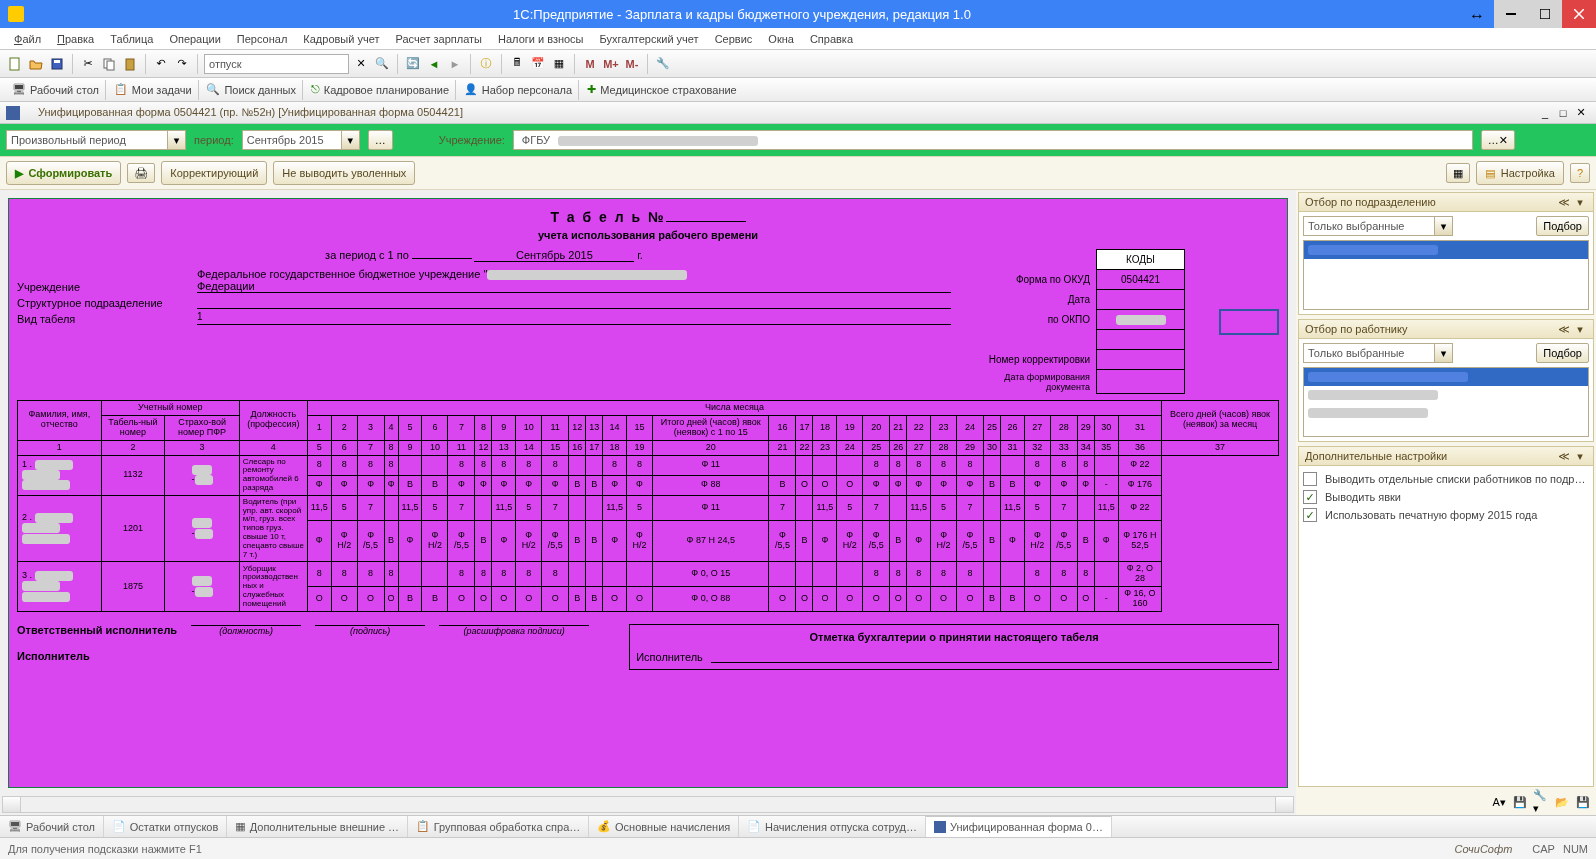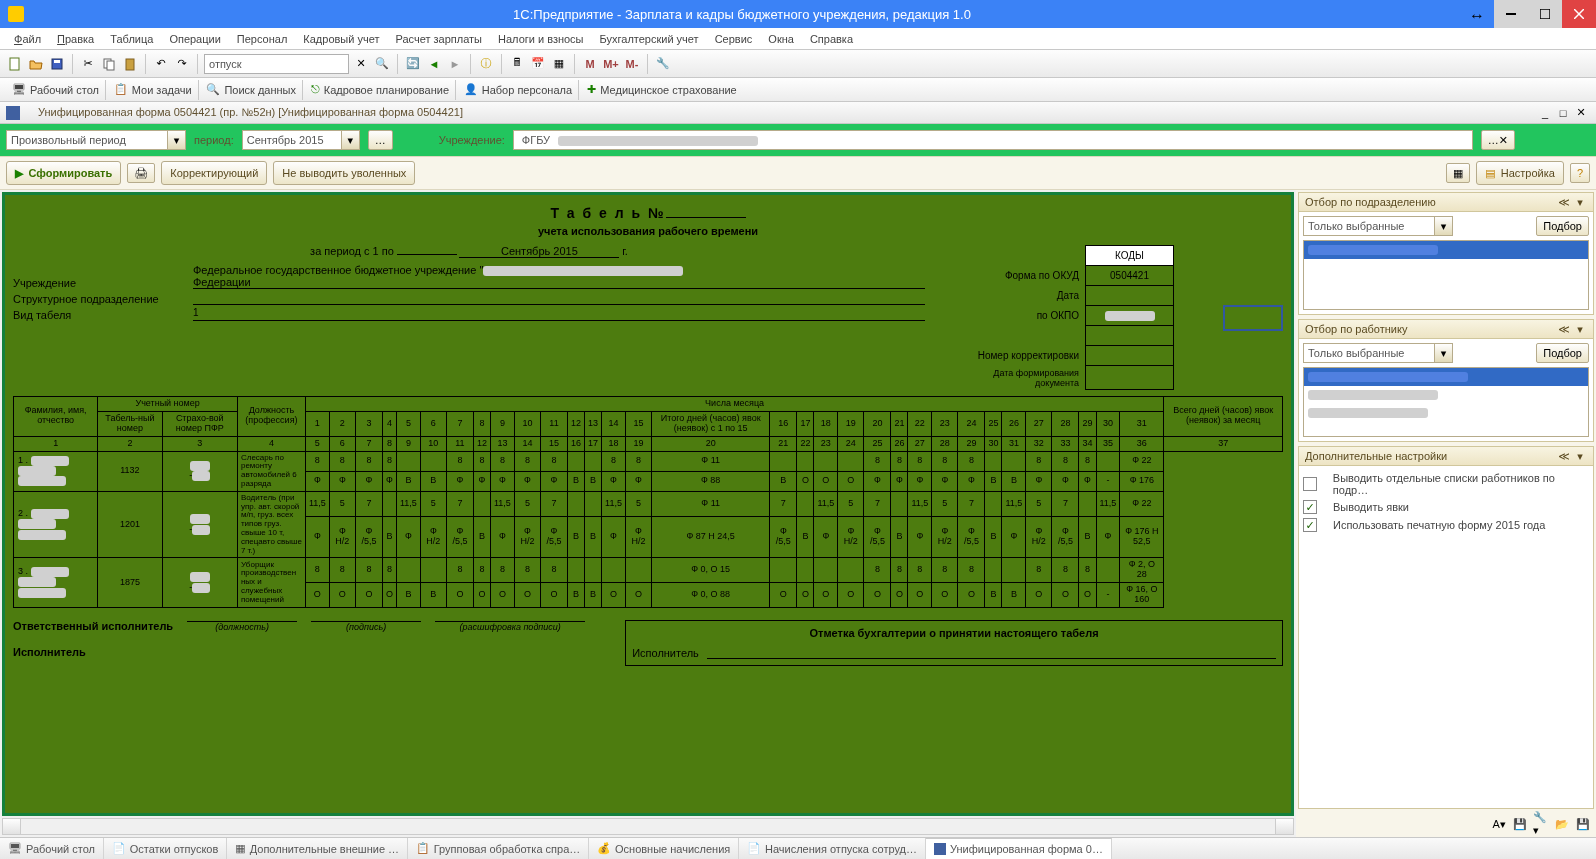--- a/index.html
+++ b/index.html
@@ -31,27 +31,27 @@
 .combo{height:20px;border:1px solid #b6ab8b;background:#fff;display:flex;align-items:center}
 .combo span{padding:0 4px;color:#555;flex:1}
 .combo .dd{width:18px;height:100%;background:linear-gradient(#fefefe,#e2dab8);display:flex;align-items:center;justify-content:center;border-left:1px solid #b6ab8b}
 .btn-small{height:20px;border:1px solid #b6ab8b;background:linear-gradient(#fefefe,#ece5c8);display:flex;align-items:center;padding:0 6px;border-radius:2px}
 .lbl{color:#605030}
 .formtb{background:#f8f5ea;padding:4px 6px;display:flex;align-items:center;gap:6px;border-bottom:1px solid #ddd7c0}
 .btn{height:24px;border:1px solid #b6ab8b;background:linear-gradient(#fefefe,#ece5c8);display:flex;align-items:center;gap:5px;padding:0 8px;border-radius:3px;color:#5a4a20}
 .btn.main{font-weight:bold;color:#3a7000}
 .body{flex:1;display:flex;min-height:0}
 .doc-area{flex:1;display:flex;flex-direction:column;min-width:0}
-.scroll-view{flex:1;overflow:auto;background:#4d7c0f;border:3px solid #15803d;margin:2px;position:relative}
+.scroll-view{flex:1;overflow:auto;background:#d946ef;border:1px solid #15803d;margin:8px;position:relative}
 .report{padding:6px 8px;min-width:1170px}
 .rtitle{text-align:center;margin:4px 0}
 .rtitle .big{font-weight:bold;font-size:14px;letter-spacing:2px}
 .rtitle .und{display:inline-block;border-bottom:1px solid #000;width:80px}
 .rsub{text-align:center;font-weight:bold}
-.hdrflex{display:flex;margin-top:8px;gap:19px}
+.hdrflex{display:flex;margin-top:8px;gap:4px}
 .hleft{flex:1}
 .hleft .row{display:flex;align-items:flex-end;margin-bottom:2px}
 .hleft .row .lb{width:180px;font-size:11px}
 .hleft .row .undl{flex:1;border-bottom:1px solid #000;min-height:14px;font-size:10px}
 .periodline{text-align:center;font-size:10px;margin-bottom:6px}
 .periodline .undl{display:inline-block;border-bottom:1px solid #000;width:60px}
 .periodline .undl2{display:inline-block;border-bottom:1px solid #000;width:160px;text-align:center}
 .midnote{text-align:center;font-size:10px;margin:4px 0}
 .hright{width:230px;display:flex;flex-direction:column;align-items:flex-end}
 .ktable{border-collapse:collapse}
@@ -81,21 +81,21 @@
 .side{width:300px;background:#f8f5ea;display:flex;flex-direction:column;padding:2px}
 .panel-h{background:linear-gradient(#f8f4e2,#ede4c4);border:1px solid #d0c69c;height:20px;display:flex;align-items:center;padding:0 6px;color:#5a4a20}
 .panel-h .sp{flex:1}
 .panel-h .pc{width:14px;height:14px;display:flex;align-items:center;justify-content:center;margin-left:2px}
 .panel-body{border:1px solid #d0c69c;border-top:none;padding:4px;background:#fff;margin-bottom:4px}
 .panel-body .combo{width:150px;display:inline-flex}
 .sel-btn{float:right}
 .listbox{margin-top:4px;height:70px;border:1px solid #b6ab8b;background:#fff;overflow:auto}
 .listbox .item{height:18px;display:flex;align-items:center;padding-left:4px;color:#888}
 .listbox .item.sel{background:#316ac5;color:#fff}
-.chk-row{display:flex;align-items:center;gap:16px;padding:2px 0;color:#444}
+.chk-row{display:flex;align-items:center;gap:8px;padding:2px 0;color:#444}
 .chk{width:14px;height:14px;border:1px solid #888;background:#fff;display:inline-flex;align-items:center;justify-content:center;color:#1a6000}
 .bottom-tabs{height:22px;background:linear-gradient(#fafafa,#e8e8e8);display:flex;align-items:center;border-top:1px solid #c8c8c8}
 .bottom-tabs .bt{height:22px;display:flex;align-items:center;gap:4px;padding:0 8px;border-right:1px solid #d4d4d4;font-size:10px;color:#555;min-width:0}
 .bottom-tabs .bt.active{background:#fff;border-top:1px solid #c8c8c8}
 .status{height:22px;background:#f4f4f4;display:flex;align-items:center;padding:0 8px;color:#666;border-top:1px solid #c8c8c8}
 .status .sp{flex:1}
 .brand{color:#6a6050;font-style:italic}
 svg{display:block}
 .redacted{display:inline-block;background:#d0d0d0;border-radius:3px;height:10px;vertical-align:middle}
 </style>
@@ -783,13 +783,22 @@
     <div class="bt">
         <span>📄</span>
         <span>Начисления отпуска сотруд…</span>
       </div>
     <div class="bt active">
         <span style="display:inline-block;width:12px;height:12px;background:#4060a0"></span>
         <span>Унифицированная форма 0…</span>
       </div>
   </div>
 
+  <div class="status">
+    <span>Для получения подсказки нажмите F1</span>
+    <div class="sp"></div>
+    <span class="brand">СочиСофт</span>
+    <span style="width:20px"></span>
+    <span>CAP</span>
+    <span style="width:8px"></span>
+    <span>NUM</span>
+  </div>
 </div>
 
 </body></html>

